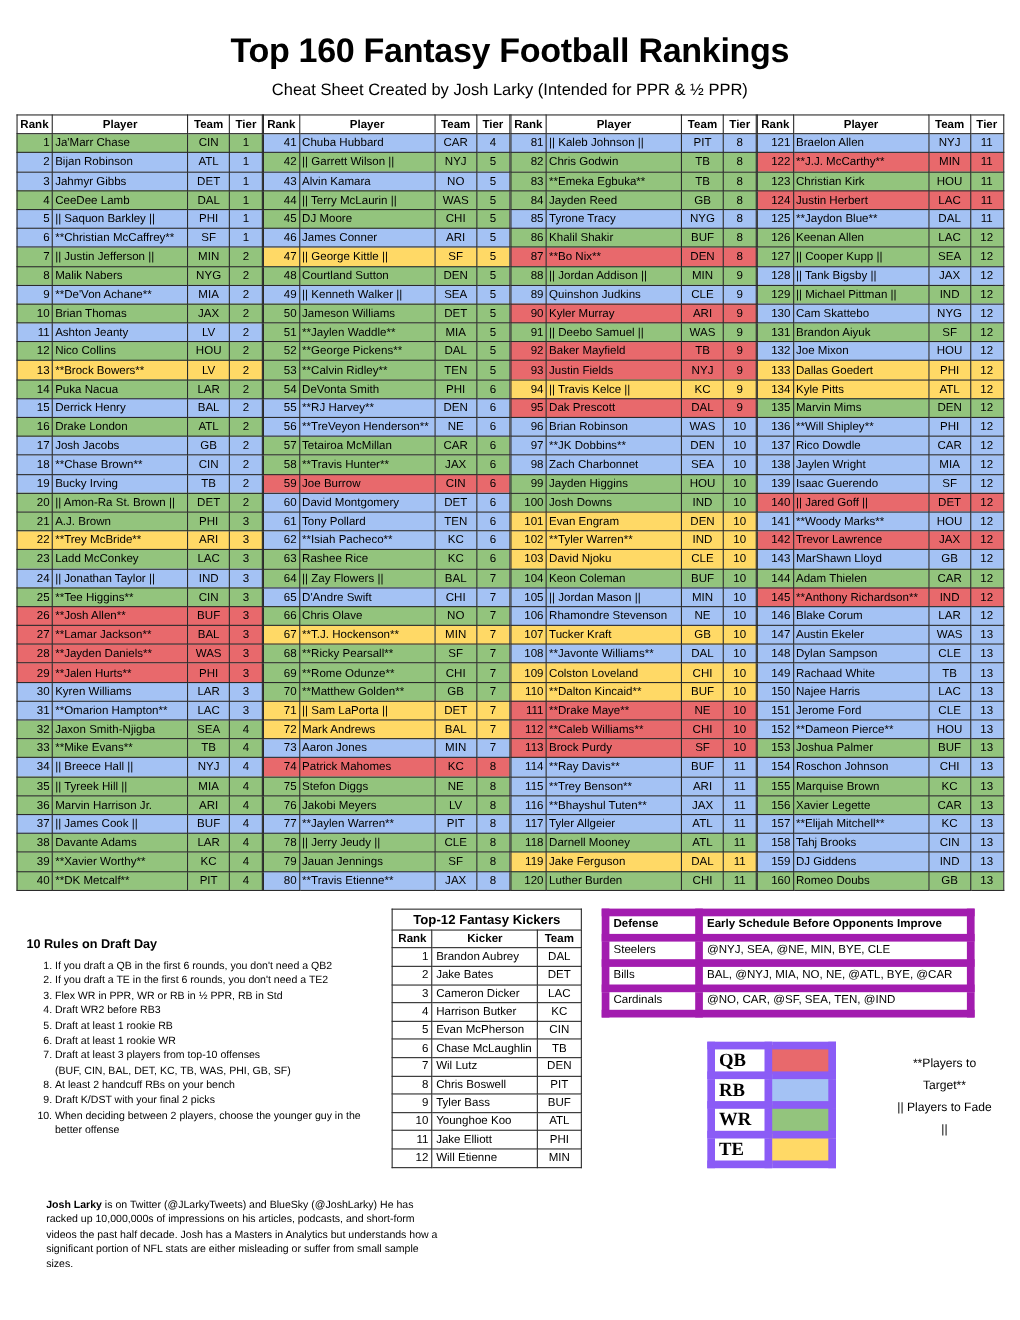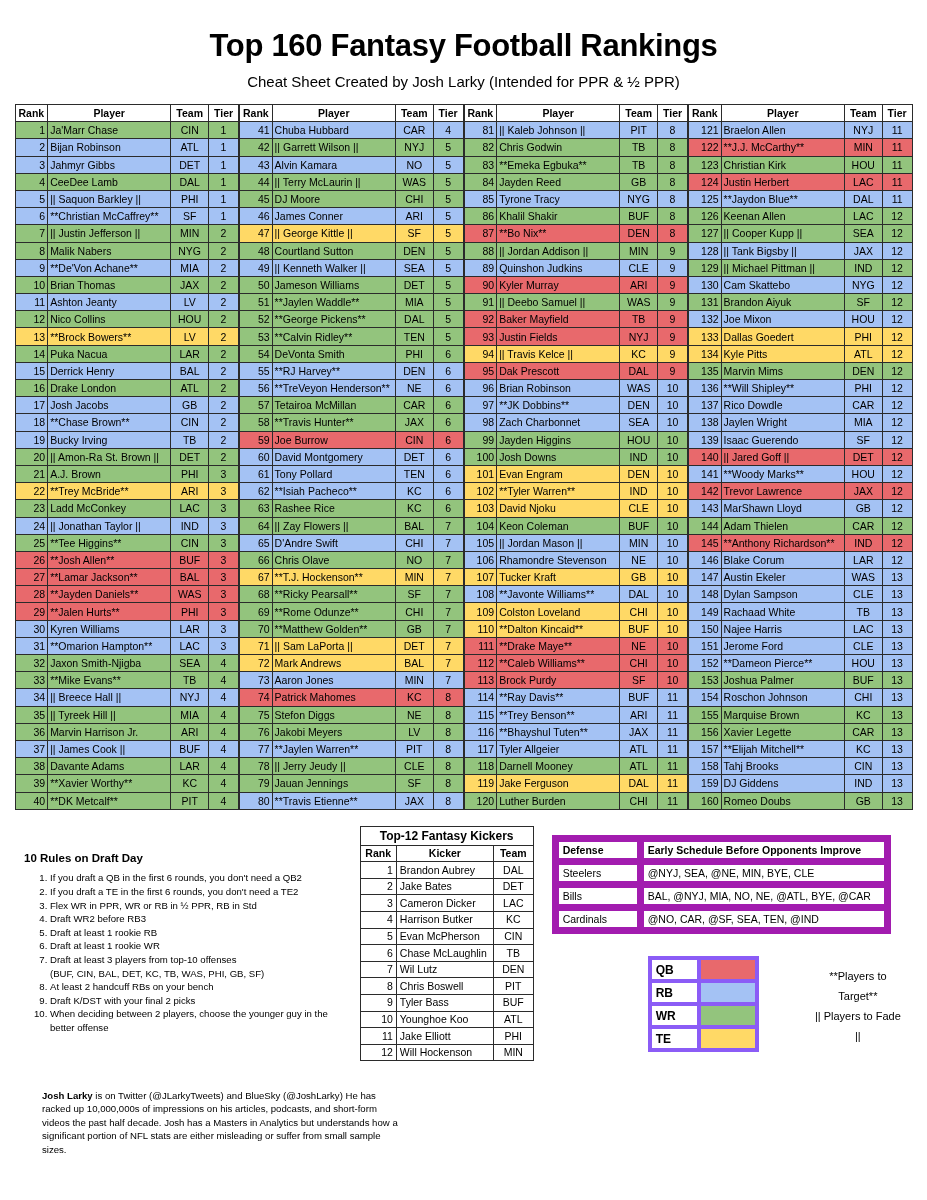--- a/index.html
+++ b/index.html
@@ -40,21 +40,21 @@
   .defs{margin-left:8px;}
   table.def{border-collapse:collapse;table-layout:fixed;}
   table.def caption{font-size:12px;font-weight:bold;border:1px solid #2b2b2b;border-bottom:none;padding:2px 0;background:#fff;}
   table.def th,table.def td{border:7px solid #a21caf;font-size:10.5px;height:16px;line-height:15px;padding:0 4px;}
   table.def th{font-weight:bold;}
   .d-name{width:70px;text-align:left;}
   .d-sched{width:232px;text-align:left;margin-left:44px;}
 
   .legend-wrap{display:flex;align-items:flex-start;margin-top:22px;margin-left:96px;}
   table.legend{border-collapse:collapse;table-layout:fixed;}
-  table.legend td{border:4px solid #8b5cf6;height:19px;font-size:12px;font-weight:bold;padding:0 4px;}
+  table.legend td{border:7px solid #8b5cf6;height:19px;font-size:17px;font-weight:bold;padding:0 4px;font-family:Liberation Serif, serif;}
   .lg-label{width:40px;text-align:left;}
   .lg-swatch{width:54px;}
   .legend-notes{margin-left:54px;font-size:11px;line-height:20px;text-align:center;padding-top:10px;}
 
   .bio{position:absolute;left:42px;bottom:44px;width:360px;font-size:9.6px;line-height:13.4px;}
   .bio b{font-weight:bold;}
 </style>
 </head>
 <body>
 
@@ -1156,21 +1156,21 @@
               <td class="k-name">Younghoe Koo</td>
               <td class="k-team">ATL</td>
             </tr>
             <tr>
               <td class="k-rank">11</td>
               <td class="k-name">Jake Elliott</td>
               <td class="k-team">PHI</td>
             </tr>
             <tr>
               <td class="k-rank">12</td>
-              <td class="k-name">Will Hockenson</td>
+              <td class="k-name">Will Etienne</td>
               <td class="k-team">MIN</td>
             </tr>
           </tbody>
       </table>
     </div>
 
     <div class="defs">
       <table class="def">
         <thead>
             <tr>

